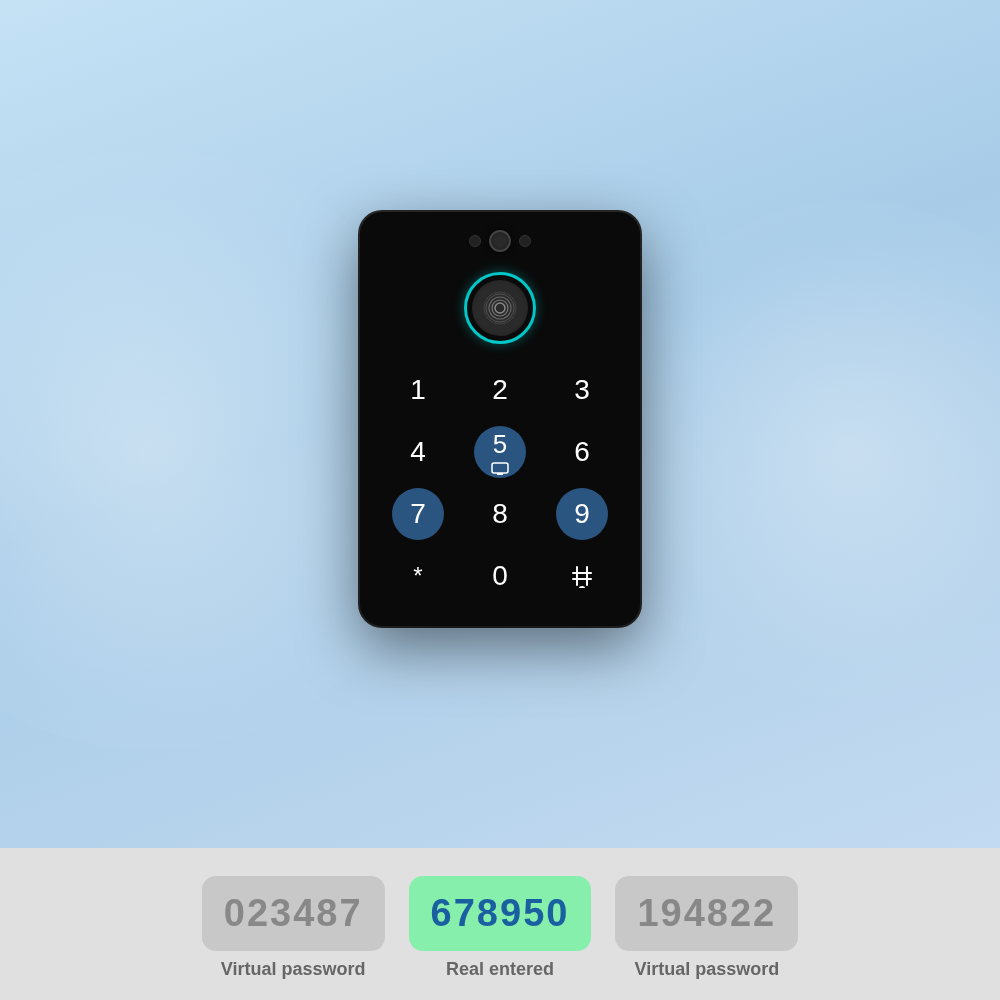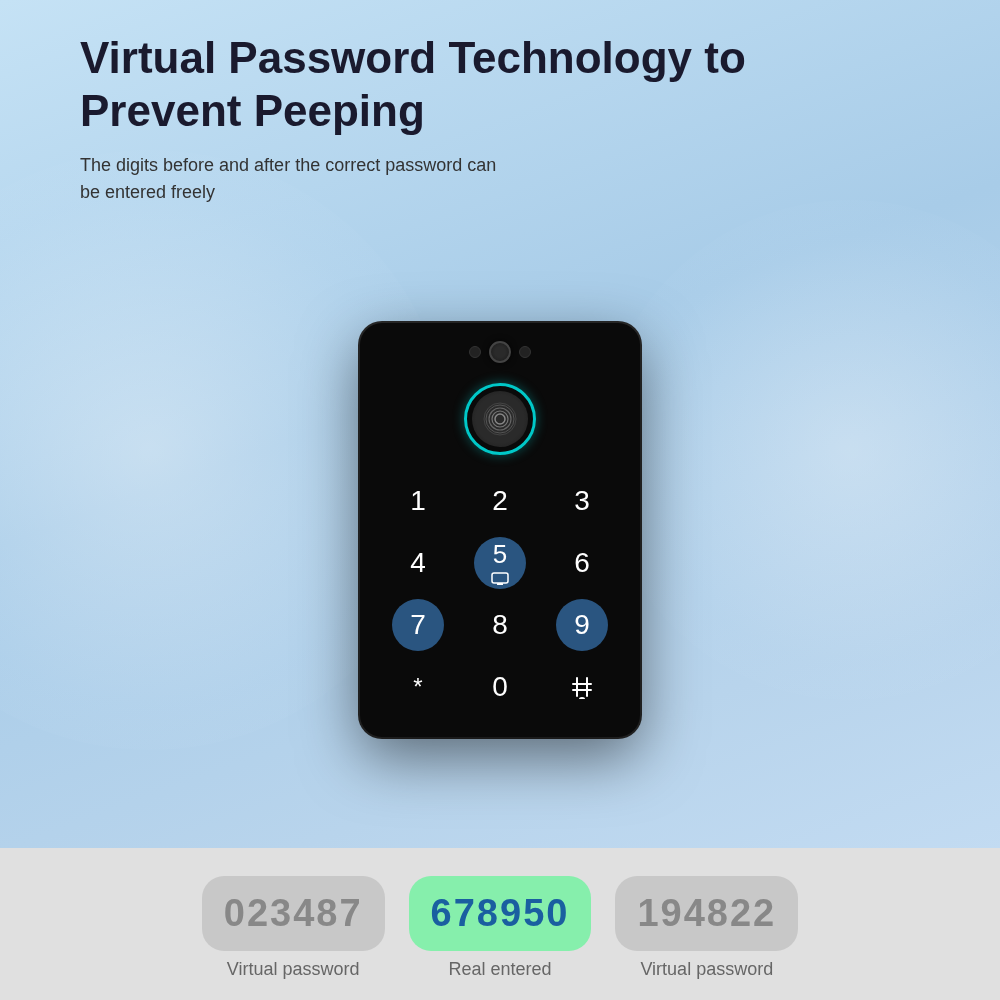--- a/index.html
+++ b/index.html
@@ -189,21 +189,21 @@
     }
 
     .password-badge {
       display: flex;
       flex-direction: column;
       align-items: center;
       gap: 8px;
     }
 
     .password-box {
-      border-radius: 22px;
+      border-radius: 14px;
       padding: 16px 22px;
       min-width: 180px;
       display: flex;
       align-items: center;
       justify-content: center;
     }
 
     .password-box.virtual {
       background: #c8c8c8;
     }
@@ -222,43 +222,33 @@
       color: #888;
     }
 
     .password-box.real .password-value {
       color: #1a5fa0;
     }
 
     .password-label {
       font-size: 18px;
       color: #666;
-      font-weight: 400;
+      font-weight: 700;
     }
 
   </style>
 </head>
 <body>
 
 <div class="bg-gradient"></div>
 <div class="orb-left"></div>
 <div class="orb-right"></div>
 
 <div class="content">
 
-  <div class="header-section">
-    <div class="main-title">
-      <span>Virtual Password Technology to</span><br>
-      <span>Prevent Peeping</span>
-    </div>
-    <div class="sub-title">
-      <span>The digits before and after the correct password can</span><br>
-      <span>be entered freely</span>
-    </div>
-  </div>
 
   <div class="device-area">
     <div class="device">
 
       <div class="camera-row">
         <div class="camera-dot"></div>
         <div class="camera-main"></div>
         <div class="camera-dot"></div>
       </div>
 

